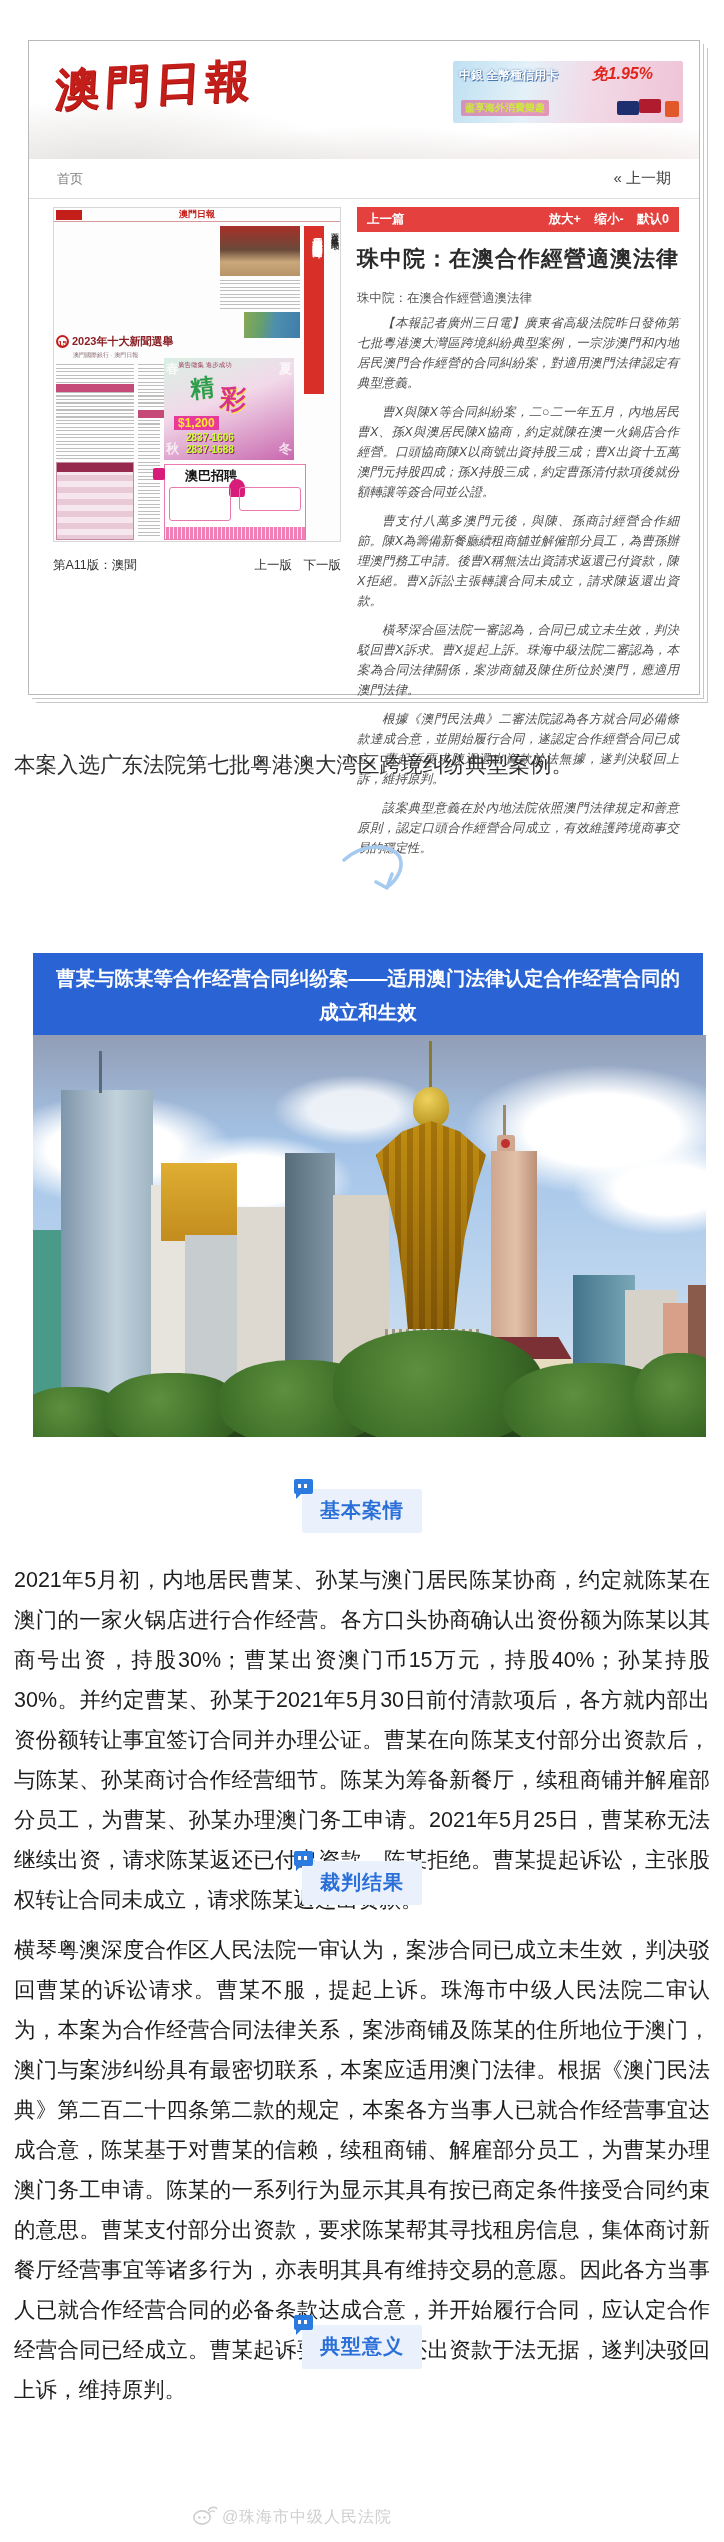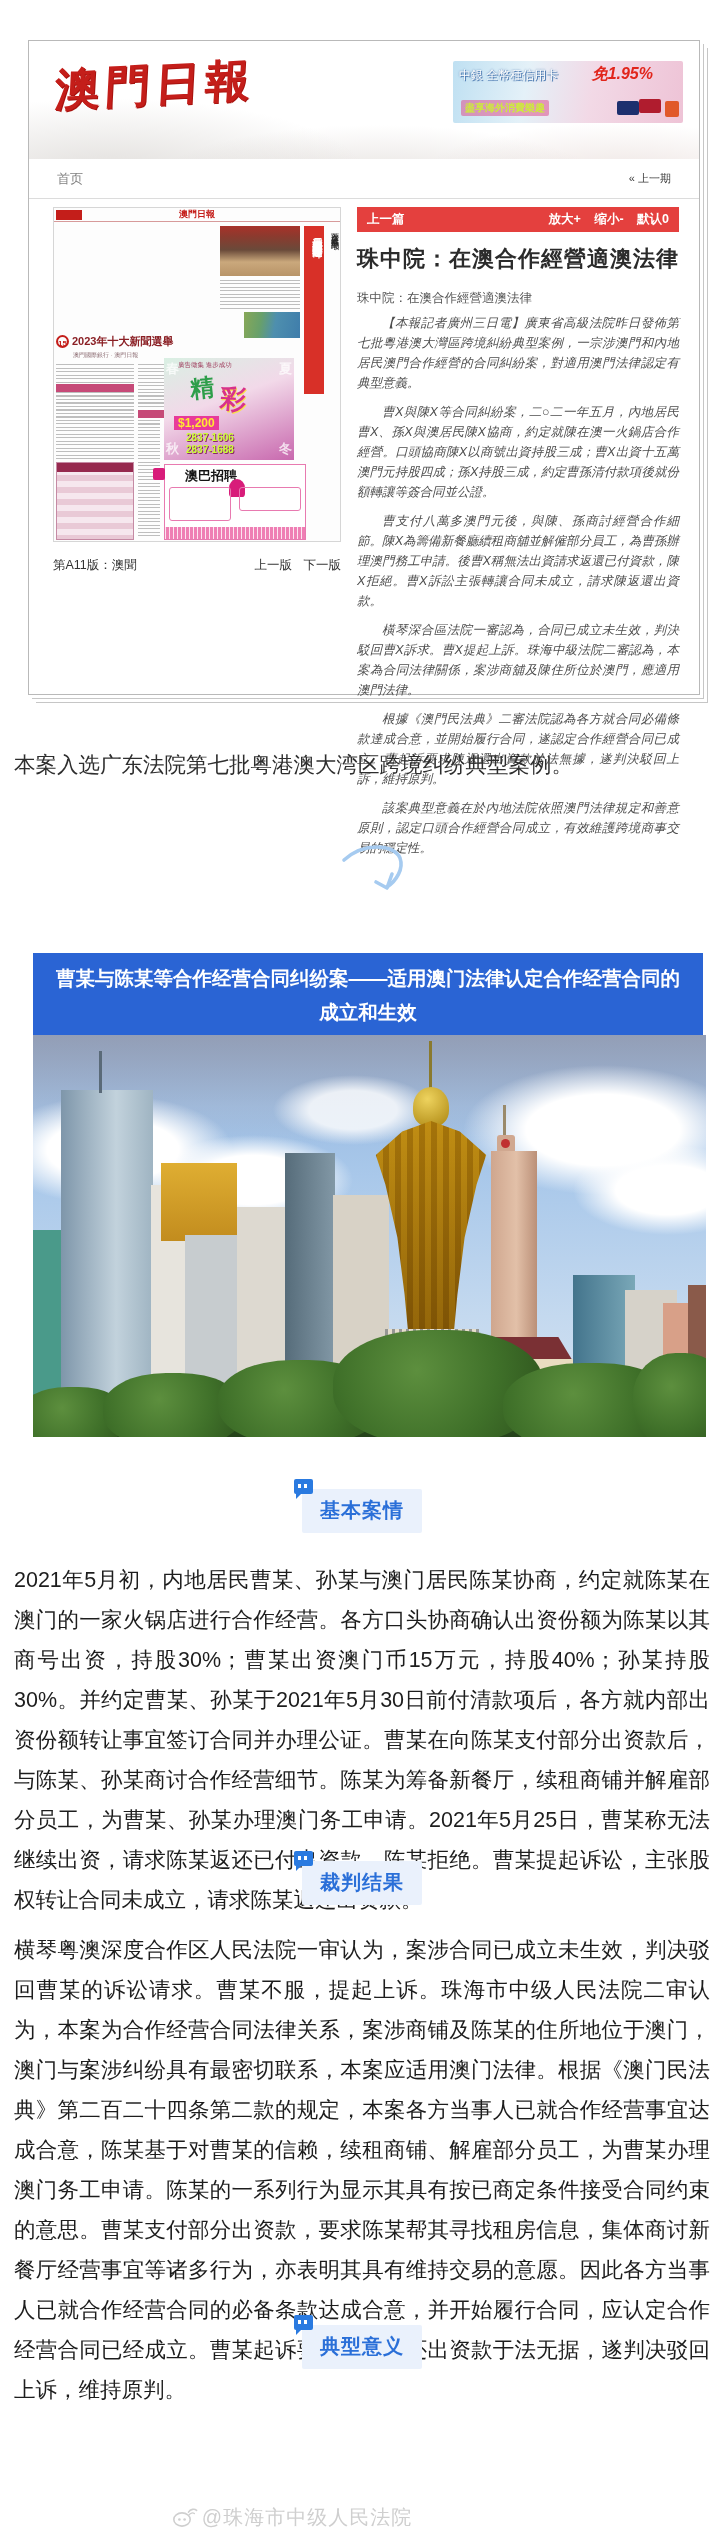--- a/index.html
+++ b/index.html
@@ -13,32 +13,32 @@
   .hd{position:relative;height:118px;
       background:
         radial-gradient(55% 95% at 12% 115%, rgba(186,180,174,.45), transparent 70%),
         radial-gradient(48% 75% at 52% 125%, rgba(198,188,182,.5), transparent 72%),
         radial-gradient(42% 65% at 88% 115%, rgba(212,190,184,.42), transparent 70%),
         #fff;}
   .logo{position:absolute;left:26px;top:14px;font-size:45px;font-weight:bold;color:#c41e1a;
         letter-spacing:5px;transform:rotate(-3deg) skewX(-6deg);text-shadow:1px 1px 0 #a8130f;}
   .bocad{position:absolute;right:16px;top:20px;width:230px;height:62px;overflow:hidden;border-radius:2px;
         background:linear-gradient(100deg,#bfe0f2 0%,#e4f1f8 32%,#f2d9e6 60%,#eec3d6 100%);}
-  .bocad .b1{position:absolute;left:6px;top:6px;font-size:12px;font-weight:normal;color:#fff;
+  .bocad .b1{position:absolute;left:6px;top:6px;font-size:12px;font-weight:bold;color:#fff;
         text-shadow:0 0 2px #4a78b0,1px 1px 0 #4a78b0;}
   .bocad .b2{position:absolute;right:30px;top:3px;font-size:16px;font-weight:bold;color:#e1251b;font-style:italic;}
   .bocad .b3{position:absolute;left:8px;bottom:7px;font-size:10px;font-weight:bold;color:#cdeb3a;
         background:rgba(220,80,140,.55);padding:1px 4px;border-radius:2px;}
   .bocad .cardA{position:absolute;right:44px;bottom:8px;width:22px;height:14px;background:#1d2f6e;border-radius:2px;}
   .bocad .cardB{position:absolute;right:22px;bottom:10px;width:22px;height:14px;background:#b01c2e;border-radius:2px;}
   .bocad .cardC{position:absolute;right:4px;bottom:6px;width:14px;height:16px;background:#e1582a;border-radius:2px;}
   .nav{height:40px;display:flex;align-items:center;justify-content:space-between;
        padding:0 28px;border-bottom:1px solid #dcdcdc;}
   .nav .home{font-size:13px;color:#828282;cursor:pointer;}
-  .nav .prev{font-size:11px;color:#3c3c3c;cursor:pointer;}
+  .nav .prev{font-size:15px;color:#3c3c3c;cursor:pointer;}
   .content{display:flex;padding:8px 20px 0 24px;gap:16px;}
 
   
   .leftcol{width:288px;flex:none;}
   .thumb{position:relative;width:288px;height:335px;border:1px solid #d6d6d6;background:#fdfdfd;overflow:hidden;}
   .tl{background-image:repeating-linear-gradient(180deg,#b3b3b3 0,#b3b3b3 1px,transparent 1px,transparent 3.5px);opacity:.85;}
   .th-mast{position:absolute;top:0;left:0;right:0;height:14px;border-bottom:1px solid #d79a9a;
            display:flex;align-items:center;justify-content:center;font-size:9px;font-weight:bold;color:#c41e1a;}
   .th-mastblk{position:absolute;left:2px;top:2px;width:26px;height:10px;background:#c41e1a;}
   .th-redbox{position:absolute;top:18px;left:4px;width:158px;height:104px;border:2px solid #e02020;padding:2px 3px;background:#fff;}
@@ -148,21 +148,21 @@
   .bub{position:absolute;top:-10px;left:-8px;width:19px;height:15px;background:#2a7ae0;border-radius:2px;}
   .bub::before{content:"";position:absolute;left:4px;top:5px;width:3px;height:4px;background:#fff;box-shadow:6px 0 0 #fff;}
   .bub::after{content:"";position:absolute;left:2px;bottom:-5px;border:3px solid transparent;
           border-top-color:#2a7ae0;border-left-color:#2a7ae0;}
   .cbody{position:absolute;left:14px;width:696px;font-size:21.5px;line-height:40px;color:#1d1d1d;text-align:justify;}
   .sec0{top:1489px;} .body0{top:1560px;}
   .sec1{top:1861px;} .body1{top:1930px;}
   .sec2{top:2325px;} .body2{top:2390px;}
 
   
-  .wm{position:absolute;top:2504px;left:0;width:584px;text-align:center;color:#cfcfcf;font-size:20px;letter-spacing:1px;}
+  .wm{position:absolute;top:2504px;left:0;width:584px;text-align:center;color:#cfcfcf;font-size:16px;letter-spacing:1px;}
   .wm svg{vertical-align:-4px;margin-right:4px;}
 </style>
 </head>
 <body>
 
 <div class="page">
 
   <div class="card">
     <div class="hd">
       <div class="logo">澳門日報</div>

